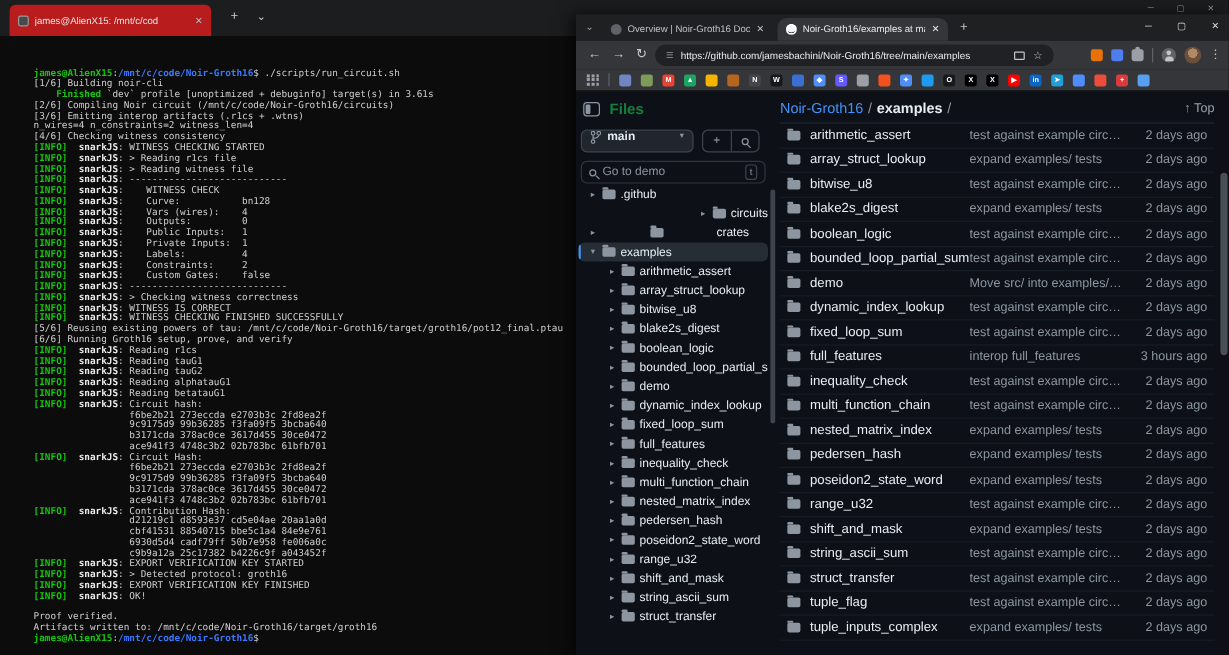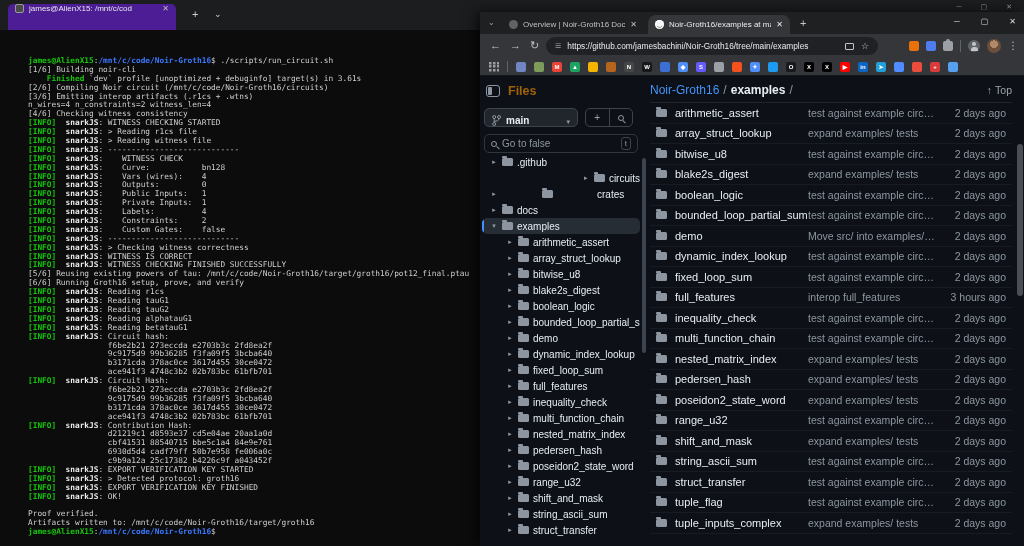--- a/index.html
+++ b/index.html
@@ -3,22 +3,22 @@
 <meta charset="utf-8">
 <style>
   html,body{margin:0;padding:0;}
   body{width:1024px;height:546px;overflow:hidden;position:relative;background:#000;
        font-family:"Liberation Sans",sans-serif;}
   *{box-sizing:border-box;}
 
   
   .terminal{position:absolute;inset:0;background:#0c0c0c;}
   .term-bar{position:absolute;top:0;left:0;width:100%;height:30px;background:#1c1d1e;}
-  .term-tab{position:absolute;left:8px;top:4px;width:168px;height:26px;background:#4c1d95;
-            border-radius:5px 5px 0 0;display:flex;gap:5px;padding:0 7px;
+  .term-tab{position:absolute;left:8px;top:4px;width:168px;height:26px;background:#b91c1c;
+            border-radius:5px 5px 0 0;display:flex;align-items:center;gap:5px;padding:0 7px;
             color:#e6e6e6;font-size:8px;white-space:nowrap;overflow:hidden;}
   .term-tab-icon{width:9px;height:9px;border:1px solid #9a9a9a;border-radius:2px;background:#4a4a4a;flex:none;}
   .term-tab-title{overflow:hidden;text-overflow:ellipsis;flex:1;}
   .term-tab-close{color:#bbb;font-size:8px;flex:none;}
   .term-newtab{position:absolute;left:192px;top:8px;color:#cfcfcf;font-size:11px;}
   .term-tabcaret{position:absolute;left:214px;top:9px;color:#cfcfcf;font-size:9px;}
   .term-controls{position:absolute;right:12px;top:3px;display:flex;gap:19px;color:#9a9a9a;font-size:7px;}
   .term-body{position:absolute;left:12px;top:41px;margin:16px;font-family:"DejaVu Sans Mono",monospace;
              font-size:7.8px;line-height:8.9px;white-space:pre;color:#cfcfcf;}
   .tline{height:8.9px;}
@@ -82,24 +82,24 @@
   .bm-div{width:1px;height:11px;background:#5f6368;flex:none;}
   .bm{width:10px;height:10px;border-radius:2px;flex:none;display:flex;align-items:center;
       justify-content:center;font-size:6px;font-weight:bold;color:#fff;line-height:10px;}
 
   
   .gh{position:absolute;left:0;top:64px;right:0;bottom:0;background:#0d1117;}
   .gh-sidebar{position:absolute;left:2px;top:4px;width:164px;bottom:0;}
   .sb-head{display:flex;align-items:center;gap:8px;height:22px;padding-left:4px;}
   .panel-ic{width:14px;height:12px;border:1px solid #8d96a0;border-radius:3px;position:relative;}
   .panel-ic::before{content:"";position:absolute;left:1px;top:1px;bottom:1px;width:4px;background:#8d96a0;border-radius:1px;}
-  .files-label{font-size:12.5px;font-weight:bold;color:#a16207;}
+  .files-label{font-size:12.5px;font-weight:bold;color:#15803d;}
   .sb-controls{display:flex;gap:7px;margin-top:6px;padding-left:2px;}
   .branch-pill{width:94px;height:19px;background:#21262d;border:1px solid #3d444d;border-radius:5px;
-               display:flex;align-items:flex-end;gap:5px;padding:0 7px;color:#e6edf3;font-size:10px;font-weight:bold;}
+               display:flex;align-items:flex-start;gap:5px;padding:0 7px;color:#e6edf3;font-size:10px;font-weight:bold;}
   .branch-ic{flex:none;}
   .branch-caret{margin-left:auto;color:#8d96a0;font-size:7px;font-weight:normal;}
   .btn-group{display:flex;width:48px;height:19px;border:1px solid #3d444d;border-radius:5px;overflow:hidden;}
   .btn-group>div{flex:1;display:flex;align-items:center;justify-content:center;color:#9aa3ad;font-size:10px;}
   .btn-group>div:first-child{border-right:1px solid #3d444d;}
   .goto{margin-top:7px;margin-left:2px;width:154px;height:19px;border:1px solid #30363d;border-radius:5px;
         display:flex;align-items:center;gap:5px;padding:0 6px;}
   .mag-ic{width:6px;height:6px;border:1.2px solid #8d96a0;border-radius:50%;position:relative;flex:none;}
   .mag-ic::after{content:"";position:absolute;left:4.5px;top:4.5px;width:3.5px;height:1.2px;background:#8d96a0;transform:rotate(45deg);transform-origin:0 0;}
   .goto-ph{font-size:10px;color:#8d96a0;flex:1;}
@@ -244,43 +244,38 @@
         </div>
         <div class="btn-group">
           <div>+</div>
           <div>
               <span class="mag-ic"></span>
             </div>
         </div>
       </div>
       <div class="goto">
         <span class="mag-ic"></span>
-        <span class="goto-ph">Go to false</span>
+        <span class="goto-ph">Go to demo</span>
         <span class="kbd-t">t</span>
       </div>
       <div class="tree" id="file-tree">
           <div class="tree-item" style="padding-left: 8px;">
             <span class="chev">▸</span>
             <span class="fold"></span>
             <span>.github</span>
           </div>
           <div class="tree-item" style="padding-left: 8px; justify-content: flex-end;">
             <span class="chev">▸</span>
             <span class="fold"></span>
             <span>circuits</span>
           </div>
           <div class="tree-item" style="padding-left: 8px; gap: 44px;">
             <span class="chev">▸</span>
             <span class="fold"></span>
             <span>crates</span>
-          </div>
-          <div class="tree-item" style="padding-left: 8px;">
-            <span class="chev">▸</span>
-            <span class="fold"></span>
-            <span>docs</span>
           </div>
           <div class="tree-item sel" style="padding-left: 8px;">
             <span class="chev">▾</span>
             <span class="fold"></span>
             <span>examples</span>
           </div>
           <div class="tree-item" style="padding-left: 24px;">
             <span class="chev">▸</span>
             <span class="fold"></span>
             <span>arithmetic_assert</span>

